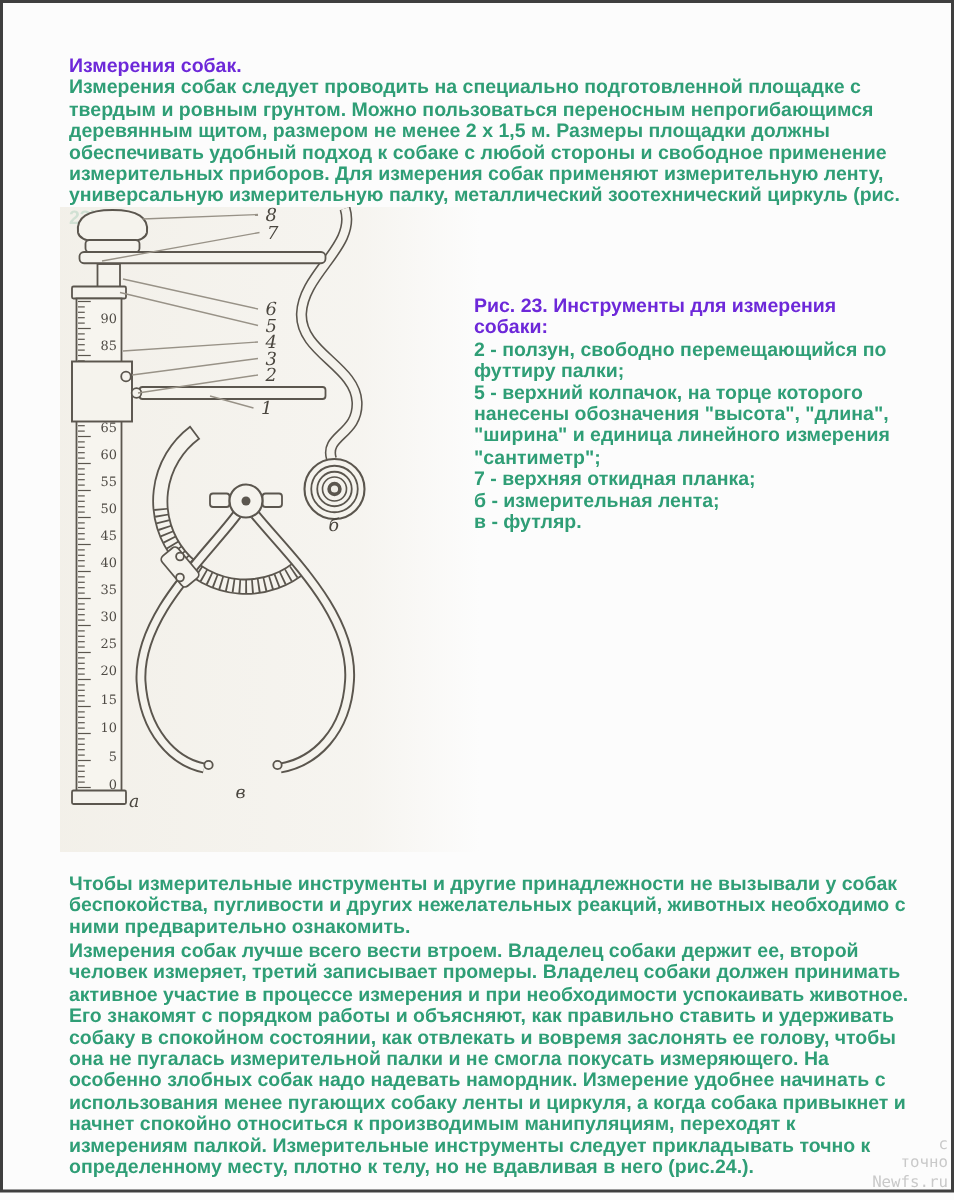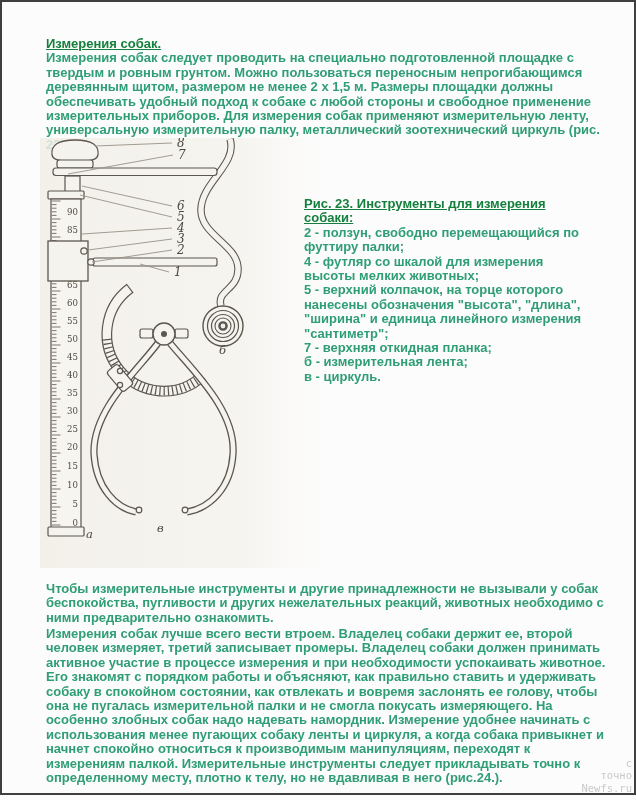--- a/index.html
+++ b/index.html
@@ -8,21 +8,21 @@
     font-family:"Liberation Sans",sans-serif;overflow:hidden;
   }
   .frame{
     position:absolute;left:0;top:0;right:0;bottom:5px;
     border:2px solid #3f3f3f;pointer-events:none;
   }
   .tx{
     position:absolute;font-size:13px;line-height:14.4px;font-weight:700;
     color:#2f9e76;letter-spacing:0;
   }
-  .blue{color:#15803d;text-decoration:underline;}
+  .blue{color:#6d28d9;}
   .caption-item{margin:0;}
   .watermark{
     position:absolute;right:4px;bottom:6px;text-align:right;
     font-family:"DejaVu Sans Mono",monospace;font-size:10.5px;
     line-height:12.5px;font-weight:400;color:#c9c9c9;
   }
   svg text{user-select:none;}
 </style>
 </head>
 <body>
@@ -220,29 +220,28 @@
         <text x="137" y="116" font-size="12" font-style="italic" fill="#4a463f" font-family="&quot;DejaVu Serif&quot;, serif">2</text>
         <text x="134" y="138" font-size="12" font-style="italic" fill="#4a463f" font-family="&quot;DejaVu Serif&quot;, serif">1</text>
       </g>
     <g id="part-labels">
         <text x="46" y="400" font-size="11.5" font-style="italic" fill="#4a463f" font-family="&quot;DejaVu Serif&quot;, serif">а</text>
         <text x="179" y="216" font-size="11.5" font-style="italic" fill="#4a463f" font-family="&quot;DejaVu Serif&quot;, serif">б</text>
         <text x="117" y="394" font-size="11.5" font-style="italic" fill="#4a463f" font-family="&quot;DejaVu Serif&quot;, serif">в</text>
       </g>
   </svg>
 
-  <div class="tx" style="top:197px;left:304px;width:293px;">
+  <div class="tx" style="top:197px;left:316px;width:293px;">
     <div class="blue">Рис. 23. Инструменты для измерения собаки:</div>
     <div>
         <div class="caption-item">2 - ползун, свободно перемещающийся по футтиру палки;</div>
-        <div class="caption-item">4 - футляр со шкалой для измерения высоты мелких животных;</div>
         <div class="caption-item">5 - верхний колпачок, на торце которого нанесены обозначения "высота", "длина", "ширина" и единица линейного измерения "сантиметр";</div>
         <div class="caption-item">7 - верхняя откидная планка;</div>
         <div class="caption-item">б - измерительная лента;</div>
-        <div class="caption-item">в - циркуль.</div>
+        <div class="caption-item">в - футляр.</div>
       </div>
   </div>
 
   <div class="tx" style="top:582px;left:46px;width:562px;">Чтобы измерительные инструменты и другие принадлежности не вызывали у собак беспокойства, пугливости и других нежелательных реакций, животных необходимо с ними предварительно ознакомить.</div>
 
   <div class="tx" style="top:627px;left:46px;width:562px;">Измерения собак лучше всего вести втроем. Владелец собаки держит ее, второй человек измеряет, третий записывает промеры. Владелец собаки должен принимать активное участие в процессе измерения и при необходимости успокаивать животное. Его знакомят с порядком работы и объясняют, как правильно ставить и удерживать собаку в спокойном состоянии, как отвлекать и вовремя заслонять ее голову, чтобы она не пугалась измерительной палки и не смогла покусать измеряющего. На особенно злобных собак надо надевать намордник. Измерение удобнее начинать с использования менее пугающих собаку ленты и циркуля, а когда собака привыкнет и начнет спокойно относиться к производимым манипуляциям, переходят к измерениям палкой. Измерительные инструменты следует прикладывать точно к определенному месту, плотно к телу, но не вдавливая в него (рис.24.).</div>
 
   <div class="watermark">
       <div class="wm-line">с</div>
       <div class="wm-line">точно</div>

